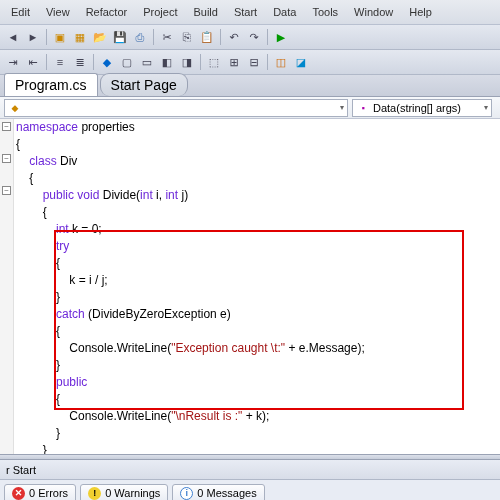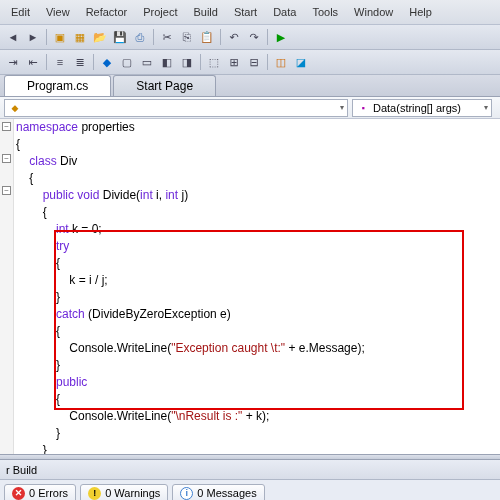--- a/index.html
+++ b/index.html
@@ -6,22 +6,22 @@
 body { width: 500px; height: 500px; overflow: hidden; background: #fff; font-size: 11px; }
 
 .menubar { background: linear-gradient(#e8ebf0, #d8dde6); height: 20px; display: flex; align-items: center; padding: 12px 4px; gap: 2px; border-bottom: 1px solid #b8c0d0; }
 .menubar div { padding: 2px 7px; color: #333; cursor: default; }
 
 .toolbar { background: linear-gradient(#e4e8f0, #d0d6e2); height: 25px; display: flex; align-items: center; padding: 0 4px; gap: 2px; border-bottom: 1px solid #b0b8c8; }
 .tb-btn { width: 18px; height: 18px; display: flex; align-items: center; justify-content: center; font-size: 11px; color: #445; border-radius: 2px; }
 .tb-sep { width: 1px; height: 16px; background: #a8b0c0; margin: 0 2px; }
 
 .tabbar { background: linear-gradient(#d8dce6, #c8cedb); height: 22px; display: flex; align-items: flex-end; padding: 0 4px; border-bottom: 1px solid #9aa2b4; }
-.tab { background: #fff; border: 1px solid #9aa2b4; border-bottom: none; border-radius: 3px 3px 0 0; padding: 3px 22px; font-size: 12px; margin-right: 2px; }
-.tab.inactive { background: linear-gradient(#e0e4ec, #d0d6e0); }
+.tab { background: #fff; border: 1px solid #9aa2b4; border-bottom: none; border-radius: 3px 3px 0 0; padding: 3px 10px; font-size: 14px; margin-right: 2px; }
+.tab.inactive { background: linear-gradient(#e0e4ec, #d0d6e0); border-radius: 9px; }
 
 .navbar { background: linear-gradient(#f6f8fb, #e8ecf2); height: 22px; display: flex; align-items: center; padding: 0 4px; border-bottom: 1px solid #c0c6d4; }
 .nav-dd { flex: 1; border: 1px solid #a8b0c0; background: #fff; height: 18px; display: flex; align-items: center; padding: 0 4px; font-size: 11px; margin-right: 4px; position: relative; }
 .nav-dd::after { content: "▾"; position: absolute; right: 3px; font-size: 8px; color: #666; }
 .nav-ico { width: 12px; height: 12px; margin-right: 4px; display: inline-flex; align-items: center; justify-content: center; font-size: 9px; }
 
 .editor { background: #fff; height: 335px; overflow: hidden; position: relative; }
 .code { font-family: Consolas, "Courier New", monospace; font-size: 12px; line-height: 16px; padding: 0 0 0 16px; white-space: pre; color: #000; }
 .gutter { position: absolute; left: 0; top: 0; width: 14px; height: 100%; background: #f4f4f4; border-right: 1px solid #e0e0e0; }
 .fold { position: absolute; left: 2px; width: 9px; height: 9px; border: 1px solid #888; background: #fff; font-size: 8px; line-height: 7px; text-align: center; color: #666; }
@@ -143,21 +143,21 @@
 <span>        }</span>
 
 <span></span>
 
 </div>
 </div>
 
 <div class="splitter"></div>
 
 <div class="panel-head">
-  <span>r Build</span>
+  <span>r Start</span>
 </div>
 <div class="panel-body">
   <div class="status-btn">
     <span class="ico-circ ico-err">✕</span>
     <span>0 Errors</span>
   </div>
   <div class="status-btn">
     <span class="ico-circ ico-wrn">!</span>
     <span>0 Warnings</span>
   </div>

